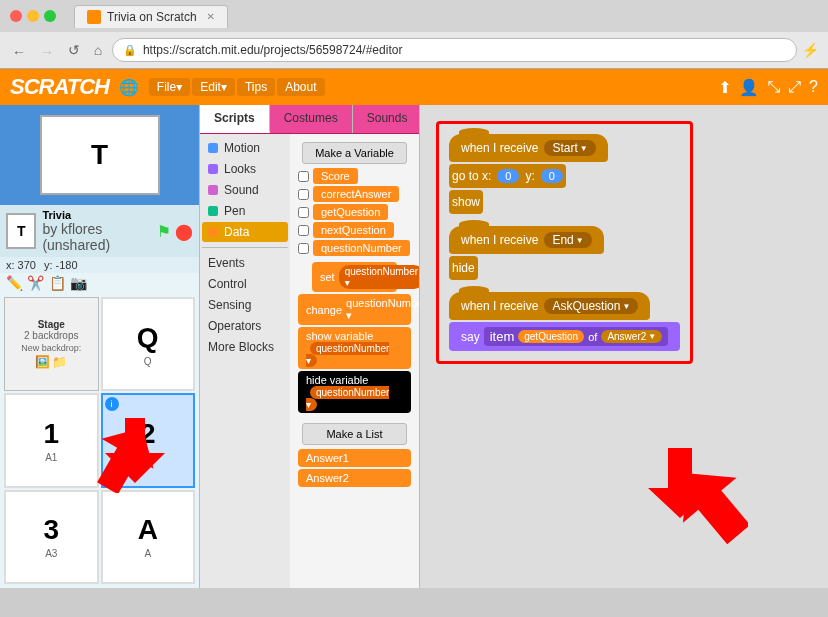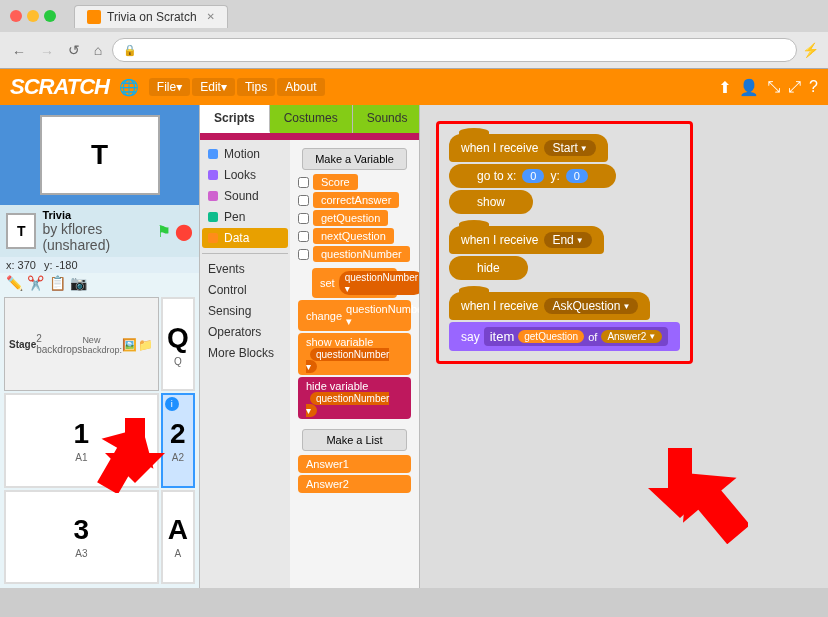--- a/index.html
+++ b/index.html
@@ -45,21 +45,21 @@
 
     .sprites-grid { display: grid; grid-template-columns: 1fr 1fr; gap: 2px; padding: 4px; flex: 1; overflow-y: auto; }
     .sprite-cell { border: 2px solid #ddd; background: white; display: flex; flex-direction: column; align-items: center; justify-content: center; padding: 4px; cursor: pointer; min-height: 70px; }
     .sprite-cell.highlighted { border: 2px solid #3399ff; background: #cce4ff; position: relative; }
     .sprite-char { font-size: 28px; font-weight: 900; color: #000; }
     .sprite-label { font-size: 10px; color: #666; margin-top: 2px; }
     .info-badge { position: absolute; top: 2px; left: 2px; background: #1e90ff; color: white; border-radius: 50%; width: 14px; height: 14px; font-size: 9px; display: flex; align-items: center; justify-content: center; }
 
     
     .center-panel { width: 220px; min-width: 220px; background: #f0f0f0; border-right: 1px solid #bbb; display: flex; flex-direction: column; }
-    .tabs-row { display: flex; border-bottom: 7px solid #be185d; background: #84cc16; }
+    .tabs-row { display: flex; border-bottom: 1px solid #be185d; background: #ec4899; }
     .tab { padding: 6px 14px; font-size: 12px; cursor: pointer; color: #333; border-right: 1px solid #bbb; }
     .tab.active { background: white; font-weight: bold; color: #333; border-bottom: 2px solid white; }
     .category-item { display: flex; align-items: center; gap: 6px; padding: 3px 6px; cursor: pointer; border-radius: 3px; font-size: 12px; color: #333; }
     .category-item.active { background: #e8a000; color: white; }
     .category-dot { width: 10px; height: 10px; border-radius: 2px; flex-shrink: 0; }
     .cat-motion { background: #4c97ff; }
     .cat-looks { background: #9966ff; }
     .cat-sound { background: #cf63cf; }
     .cat-pen { background: #0fbd8c; }
     .cat-data { background: #ff8c1a; }
@@ -72,35 +72,35 @@
     .variable-item { display: flex; align-items: center; gap: 4px; }
     .variable-item input[type="checkbox"] { width: 11px; height: 11px; }
     .variable-block { padding: 2px 8px; border-radius: 3px; font-size: 11px; color: white; cursor: pointer; text-align: center; }
     .var-orange { background: #ff8c1a; }
 
     .set-block { background: #ff8c1a; color: white; border-radius: 4px; padding: 3px 8px; font-size: 11px; margin: 2px 18px; cursor: pointer; display: flex; align-items: center; gap: 4px; }
     .set-block .inner-var { background: #e06000; border-radius: 10px; padding: 1px 6px; color: white; font-size: 10px; }
 
     .change-block { background: #ff8c1a; color: white; border-radius: 4px; padding: 3px 8px; font-size: 11px; margin: 2px 4px; cursor: pointer; display: flex; align-items: center; gap: 4px; }
     .show-block { background: #ff8c1a; color: white; border-radius: 4px; padding: 3px 8px; font-size: 11px; margin: 2px 4px; cursor: pointer; }
-    .hide-block { background: #be185d; color: white; border-radius: 4px; padding: 3px 8px; font-size: 11px; margin: 2px 4px; cursor: pointer; }
+    .hide-block { background: #000000; color: white; border-radius: 4px; padding: 3px 8px; font-size: 11px; margin: 2px 4px; cursor: pointer; }
 
     .make-list-btn { margin: 4px 8px; padding: 4px 8px; font-size: 11px; background: #e0e0e0; border: 1px solid #bbb; border-radius: 3px; cursor: pointer; text-align: center; }
 
     .list-block { background: #ff8c1a; color: white; border-radius: 4px; padding: 3px 8px; font-size: 11px; margin: 2px 4px; cursor: pointer; }
 
     
     .scripts-area { flex: 1; background: #ddd; position: relative; overflow: hidden; }
     .scripts-content { padding: 16px; display: flex; flex-direction: column; gap: 16px; }
 
     
     .block-stack { display: flex; flex-direction: column; gap: 0; }
     .hat-block { background: #c88000; border-radius: 12px 12px 4px 4px; padding: 6px 12px; font-size: 12px; color: white; display: inline-flex; align-items: center; gap: 6px; cursor: grab; width: fit-content; position: relative; }
     .hat-block::before { content: ''; position: absolute; top: -6px; left: 10px; width: 30px; height: 8px; background: #c88000; border-radius: 50% 50% 0 0; }
-    .action-block { background: #c88000; border-radius: 12px; padding: 5px 28px; font-size: 12px; color: white; display: inline-flex; align-items: center; gap: 6px; cursor: grab; width: fit-content; margin-top: 2px; }
+    .action-block { background: #c88000; border-radius: 4px; padding: 5px 3px; font-size: 12px; color: white; display: inline-flex; align-items: center; gap: 6px; cursor: grab; width: fit-content; margin-top: 2px; }
     .block-val { background: #59c059; border-radius: 10px; padding: 1px 8px; font-size: 11px; color: white; }
     .block-val.blue { background: #4c97ff; }
     .block-dropdown-inner { background: #a06000; border-radius: 8px; padding: 1px 8px; display: flex; align-items: center; gap: 2px; }
     .dropdown-arrow { font-size: 8px; }
 
     
     .scripts-highlight { border: 3px solid red; border-radius: 4px; padding: 10px; background: rgba(255,255,255,0.1); width: fit-content; display: flex; flex-direction: column; gap: 12px; }
 
     .say-block { background: #9966ff; border-radius: 4px; padding: 5px 12px; font-size: 12px; color: white; display: inline-flex; align-items: center; gap: 4px; cursor: grab; width: fit-content; margin-top: 2px; }
     .say-inner { background: #7744cc; border-radius: 4px; padding: 2px 6px; display: flex; align-items: center; gap: 4px; }
@@ -134,20 +134,21 @@
       </div>
     </div>
   </div>
   <div class="address-bar-row">
     <button class="nav-btn">←</button>
     <button class="nav-btn" disabled="">→</button>
     <button class="nav-btn">↺</button>
     <button class="nav-btn">⌂</button>
     <div class="address-bar">
       <span class="lock-icon">🔒</span>
+      <span class="address-text">https://scratch.mit.edu/projects/56598724/#editor</span>
     </div>
     <span style="color:#888; font-size:14px;">⚡</span>
   </div>
 </div>
 
 <div class="app">
 
   <div class="scratch-header">
     <span class="scratch-logo-img">SCRATCH</span>
     <span class="globe-icon">🌐</span>
@@ -193,21 +194,21 @@
       </div>
       <div class="action-icons">
         <span class="action-icon">✏️</span>
         <span class="action-icon">✂️</span>
         <span class="action-icon">📋</span>
         <span class="action-icon">📷</span>
       </div>
 
       <div class="sprites-grid">
 
-        <div style="border:1px solid #bbb; background:#f0f0f0; display:flex; flex-direction:row; align-items:center; justify-content:center; padding:4px; min-height:60px;">
+        <div style="border:1px solid #bbb; background:#f0f0f0; display:flex; flex-direction:column; align-items:center; justify-content:center; padding:4px; min-height:60px;">
           <div style="font-size:10px; font-weight:bold; color:#333;">Stage</div>
           <div style="font-size:10px; color:#666;">2 backdrops</div>
           <div style="font-size:9px; color:#666; margin-top:2px;">New backdrop:</div>
           <div style="display:flex; gap:2px; margin-top:2px;">
             <span style="font-size:12px; cursor:pointer;">🖼️</span>
             <span style="font-size:12px; cursor:pointer;">📁</span>
           </div>
         </div>
 
         <div class="sprite-cell">

